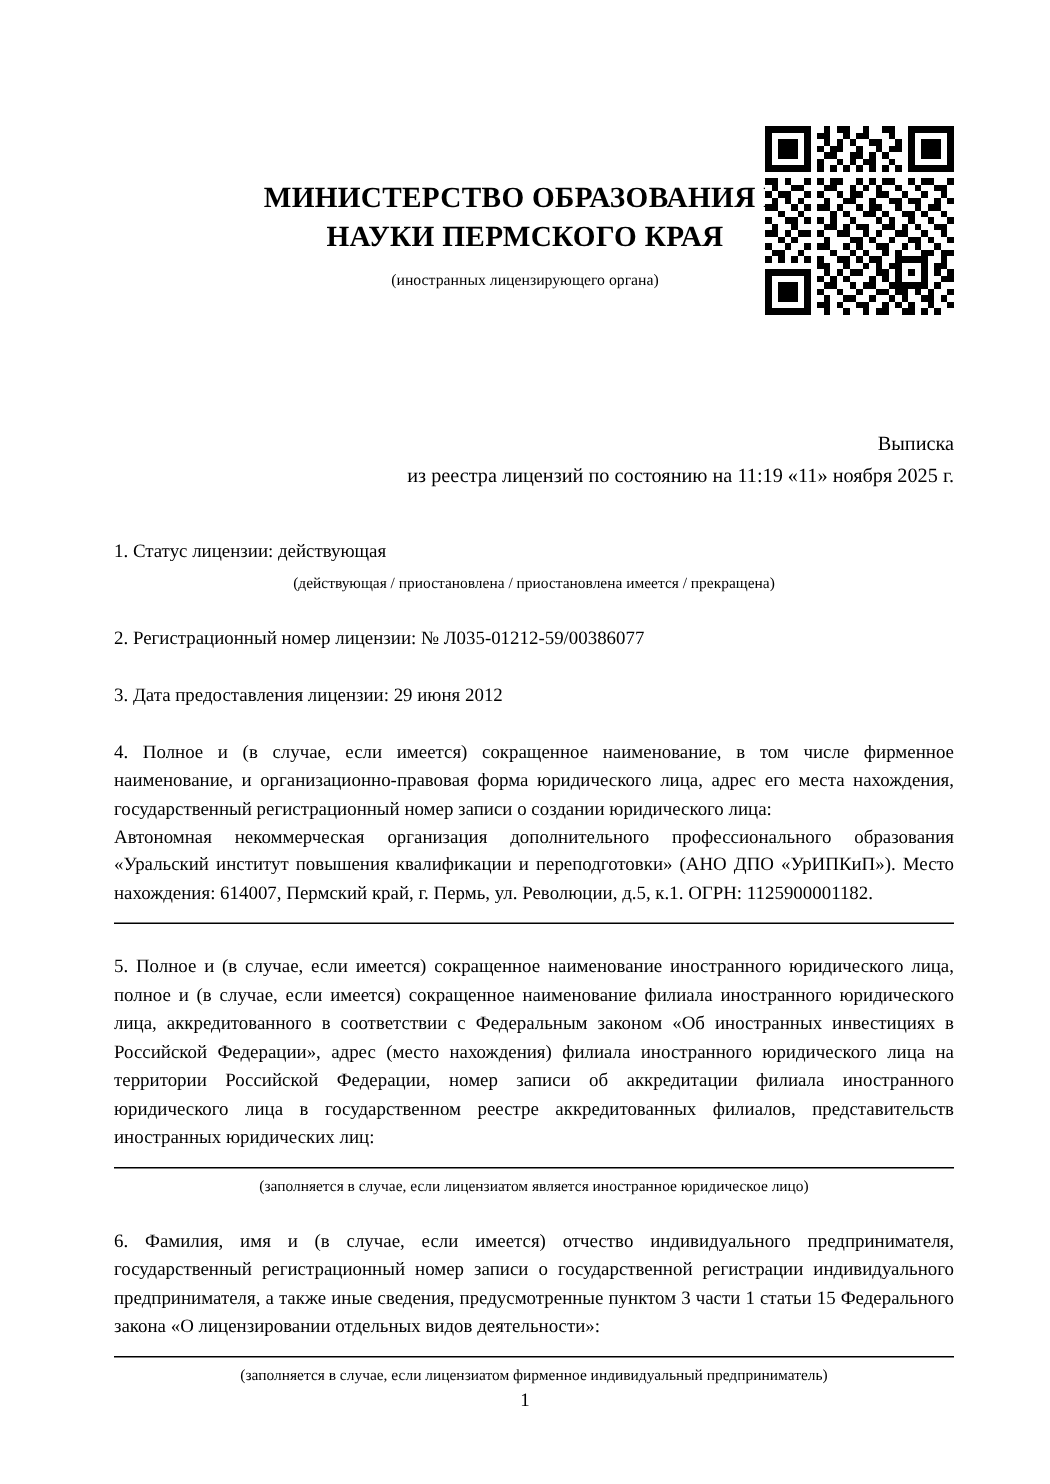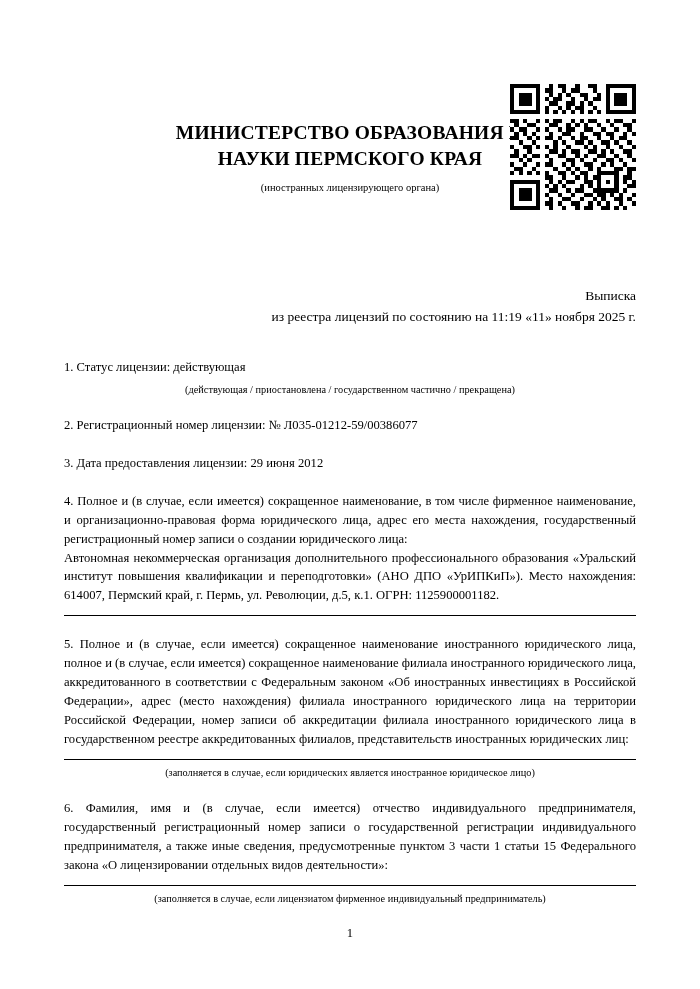--- a/index.html
+++ b/index.html
@@ -66,20 +66,21 @@
   }
 
   
   .items {
     margin-top: 30px;
   }
   .item {
     margin-bottom: 19px;
     font-size: 12.6px;
     line-height: 1.5;
+    margin-left: 12px;
   }
   .item p {
     margin: 0;
     text-align: justify;
   }
   .item p.nojust { text-align: left; }
   .note {
     text-align: center;
     font-size: 10.3px;
     margin-top: 5px;
@@ -362,41 +363,41 @@
 
   <div class="doc-title">
     <div>Выписка</div>
     <div>из реестра лицензий по состоянию на 11:19 «11» ноября 2025 г.</div>
   </div>
 
   <div class="items">
 
     <div class="item">
       <p class="nojust">1. Статус лицензии: действующая</p>
-      <div class="note">(действующая / приостановлена / государственном частично / прекращена)</div>
+      <div class="note">(действующая / приостановлена / приостановлена имеется / прекращена)</div>
     </div>
 
     <div class="item">
       <p class="nojust">2. Регистрационный номер лицензии: № Л035-01212-59/00386077</p>
     </div>
 
     <div class="item">
       <p class="nojust">3. Дата предоставления лицензии: 29 июня 2012</p>
     </div>
 
     <div class="item">
       <p>4. Полное и (в случае, если имеется) сокращенное наименование, в том числе фирменное наименование, и организационно-правовая форма юридического лица, адрес его места нахождения, государственный регистрационный номер записи о создании юридического лица:</p>
       <p>Автономная некоммерческая организация дополнительного профессионального образования «Уральский институт повышения квалификации и переподготовки» (АНО ДПО «УрИПКиП»). Место нахождения: 614007, Пермский край, г. Пермь, ул. Революции, д.5, к.1. ОГРН: 1125900001182.</p>
       <hr class="rule">
     </div>
 
     <div class="item">
       <p>5. Полное и (в случае, если имеется) сокращенное наименование иностранного юридического лица, полное и (в случае, если имеется) сокращенное наименование филиала иностранного юридического лица, аккредитованного в соответствии с Федеральным законом «Об иностранных инвестициях в Российской Федерации», адрес (место нахождения) филиала иностранного юридического лица на территории Российской Федерации, номер записи об аккредитации филиала иностранного юридического лица в государственном реестре аккредитованных филиалов, представительств иностранных юридических лиц:</p>
       <hr class="rule">
-      <div class="note">(заполняется в случае, если юридических является иностранное юридическое лицо)</div>
+      <div class="note">(заполняется в случае, если лицензиатом является иностранное юридическое лицо)</div>
     </div>
 
     <div class="item">
       <p>6. Фамилия, имя и (в случае, если имеется) отчество индивидуального предпринимателя, государственный регистрационный номер записи о государственной регистрации индивидуального предпринимателя, а также иные сведения, предусмотренные пунктом 3 части 1 статьи 15 Федерального закона «О лицензировании отдельных видов деятельности»:</p>
       <hr class="rule">
       <div class="note">(заполняется в случае, если лицензиатом фирменное индивидуальный предприниматель)</div>
     </div>
 
 
   </div>

